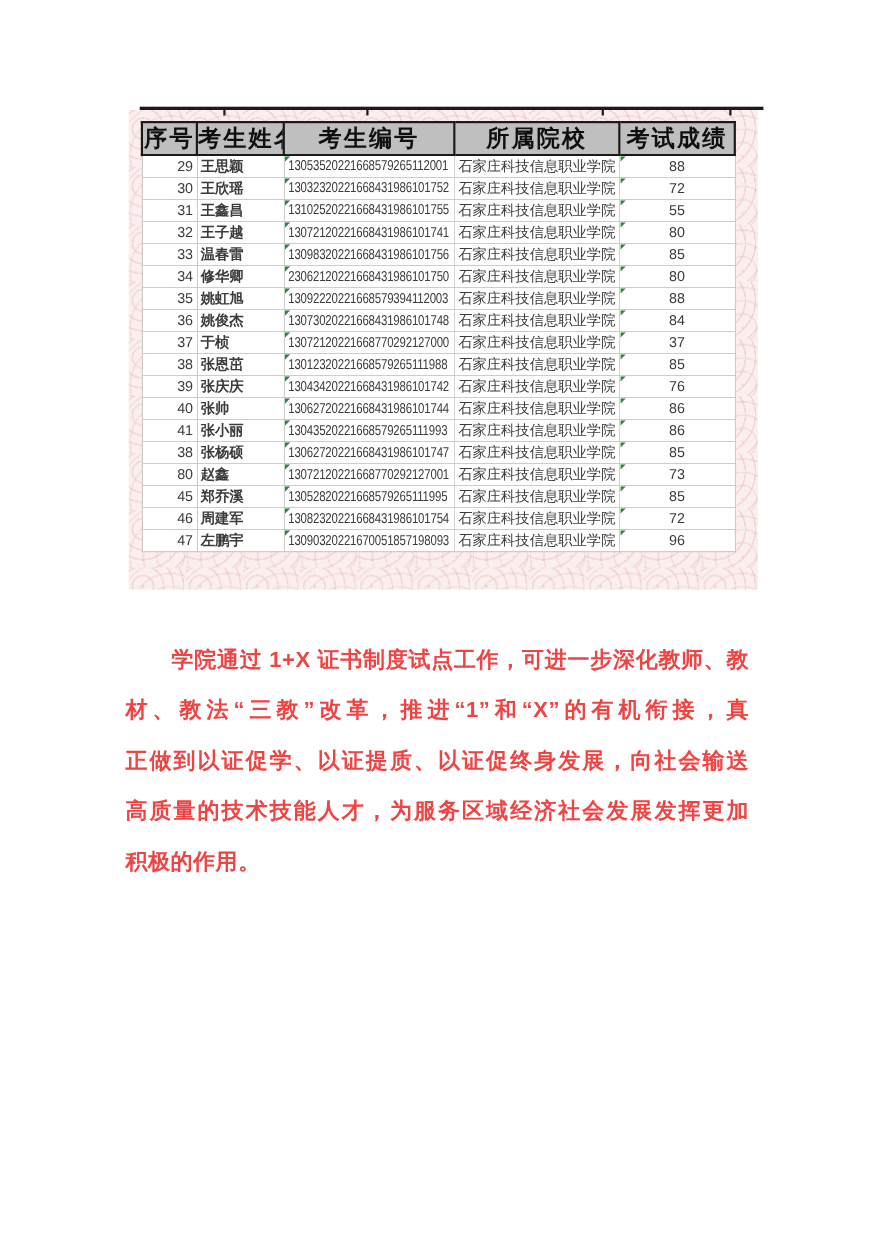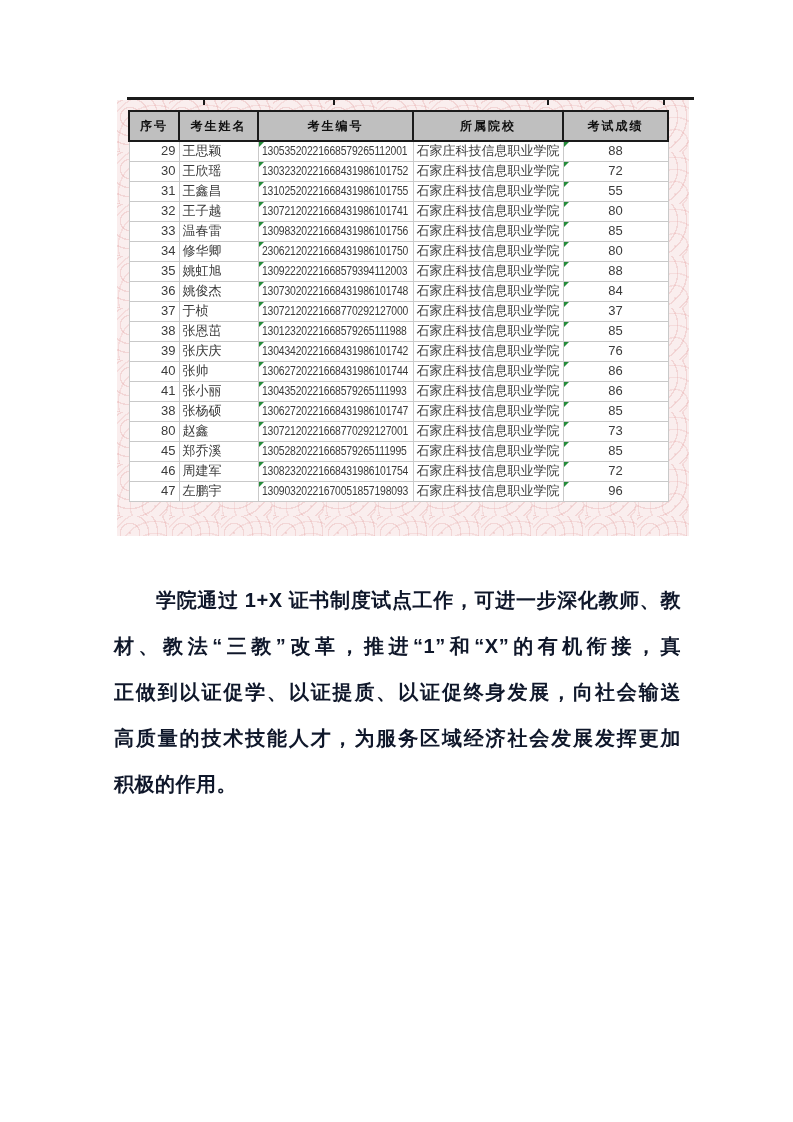--- a/index.html
+++ b/index.html
@@ -47,42 +47,42 @@
     position: absolute;
     left: 128px; top: 110px;
     width: 539px;
     border-collapse: collapse;
     table-layout: fixed;
   }
   table.score th {
     height: 30px;
     background: #bfbfbf;
     border: 2px solid #1a1a1a;
-    font-size: 12px;
+    font-size: 21px;
     font-weight: bold;
     color: #0f0f0f;
     text-align: center;
     letter-spacing: 2px;
     white-space: nowrap;
     overflow: hidden;
   }
   table.score td {
     height: 20px;
     border: 1px solid #c9c9c9;
     background: #ffffff;
     font-size: 13px;
     color: #3b3b3b;
     line-height: 18px;
     padding: 0 3px;
     white-space: nowrap;
     overflow: hidden;
     position: relative;
   }
   td.c-no     { text-align: right; padding-right: 4px; }
-  td.c-name   { text-align: left;  padding-left: 4px; }
+  td.c-name   { text-align: left;  padding-left: 4px; font-weight: bold; }
   td.c-id     { text-align: left;  padding-left: 6px; }
   td.c-school { text-align: left;  padding-left: 4px; margin-top: 26px; }
   td.c-score  { text-align: center;  padding-left: 6px; }
   td.c-id .val {
     display: inline-block;
     transform: scaleX(0.80);
     transform-origin: 0 50%;
     letter-spacing: -0.2px;
   }
   .flag {
@@ -93,21 +93,21 @@
     border-right: 5px solid transparent;
   }
 
   
   .paragraph {
     position: absolute;
     left: 114px; top: 577px;
     width: 567px;
     font-size: 20px;
     font-weight: bold;
-    color: #0f172a;
+    color: #ef4444;
     letter-spacing: 0.5px;
   }
   .para-line {
     height: 46px;
     line-height: 46px;
     text-align: justify;
     text-align-last: justify;
   }
   .para-line.first { text-indent: 42px; }
   .para-line.last  { text-align-last: left; }

